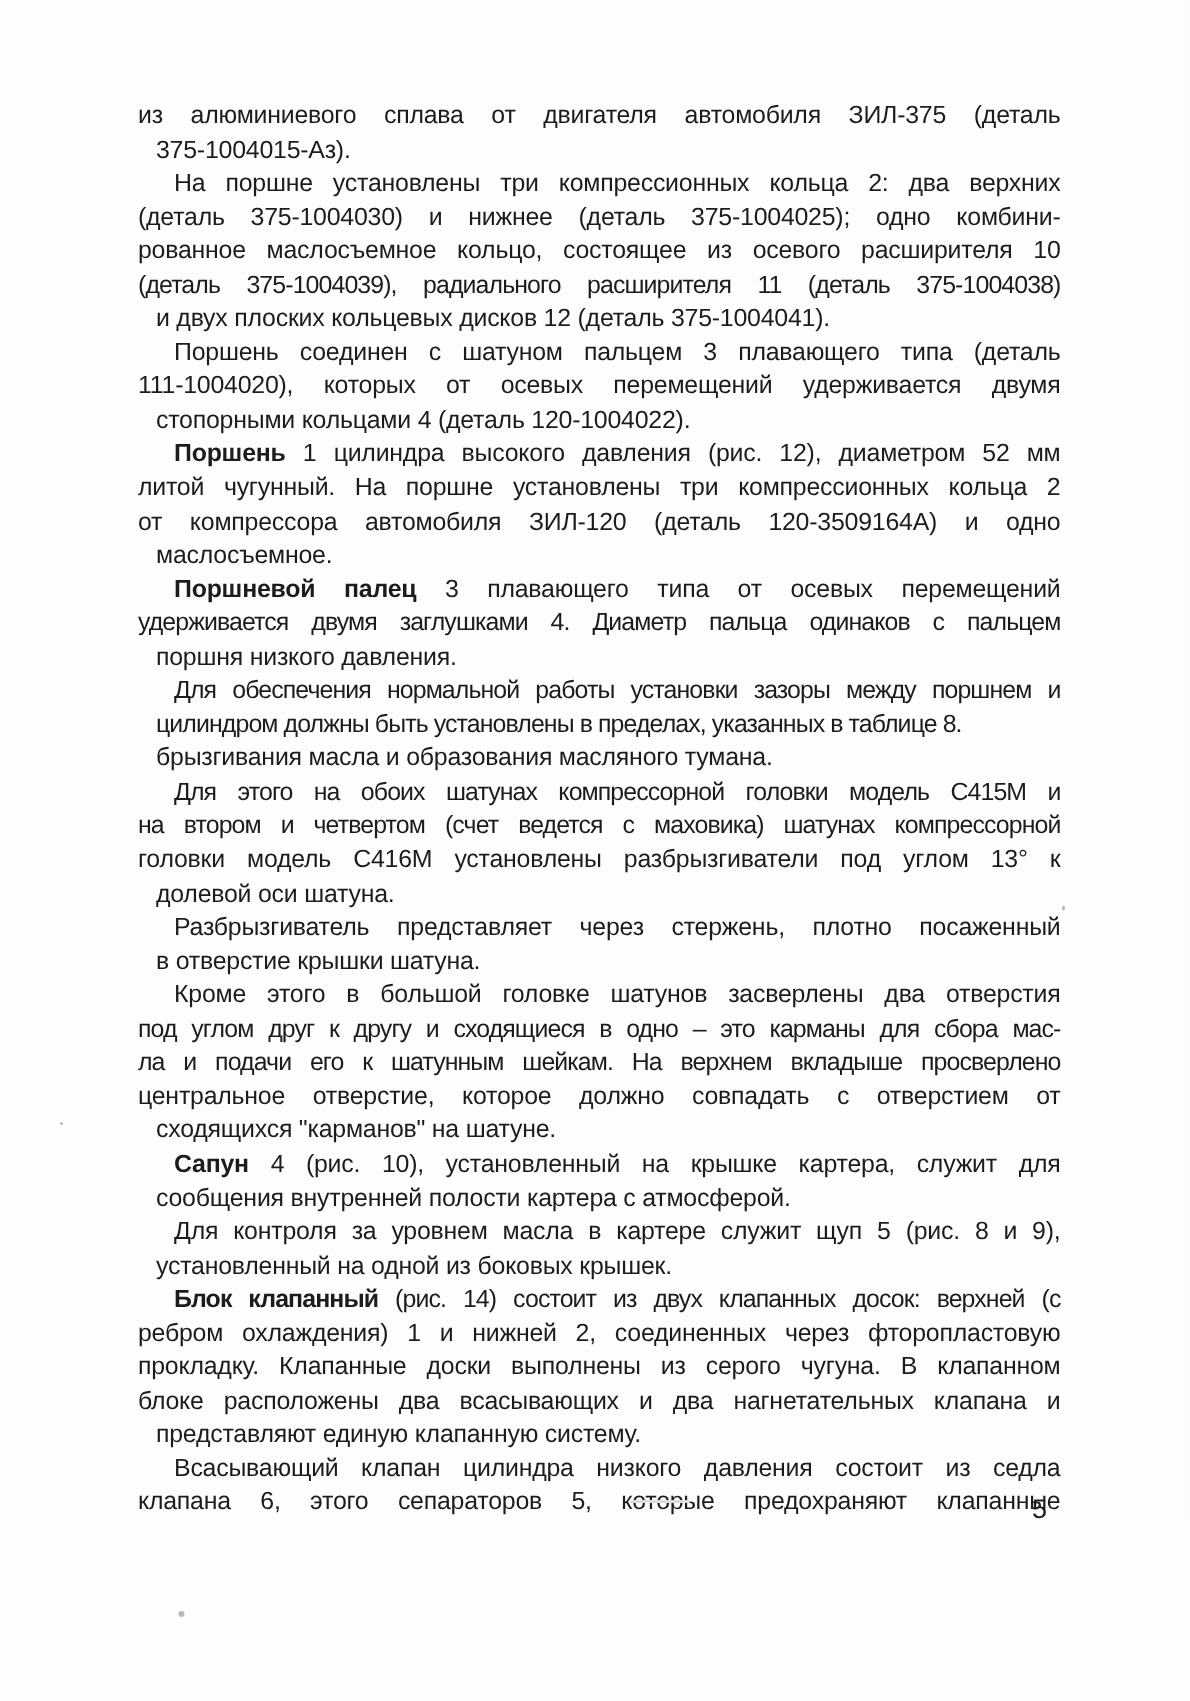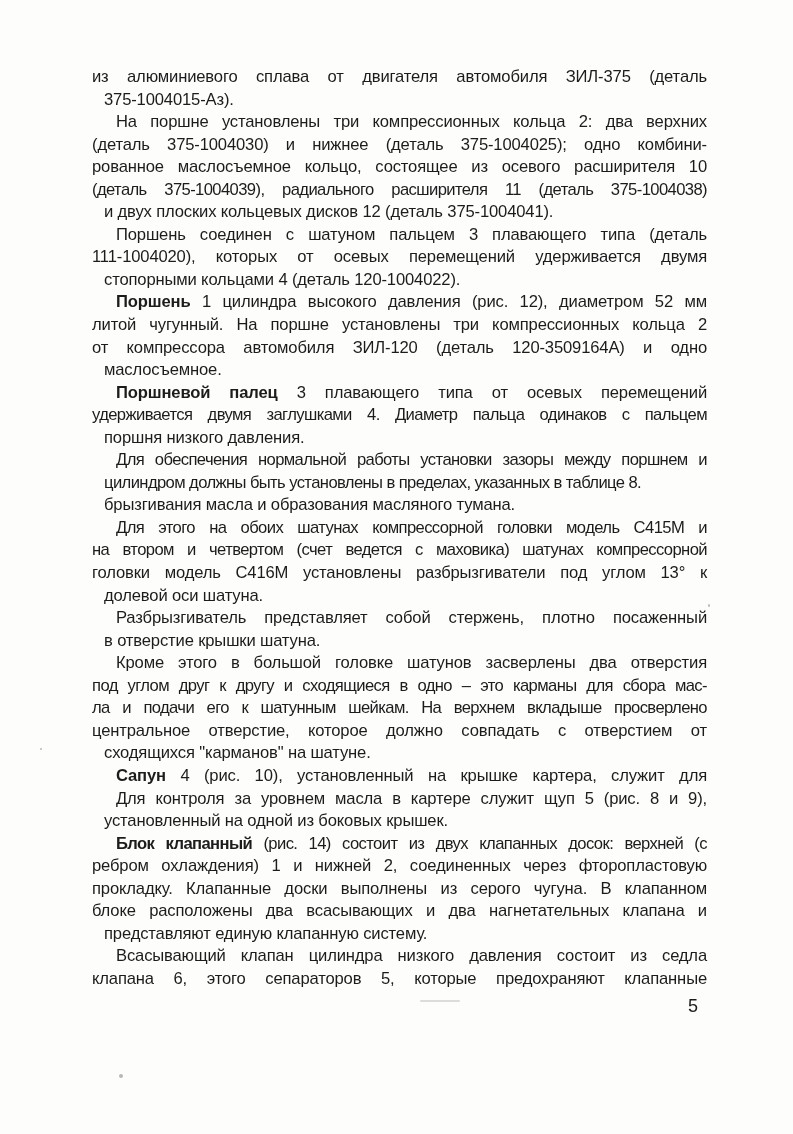--- a/index.html
+++ b/index.html
@@ -113,34 +113,35 @@
     </div>
 
     <div>
       <div class="line indent condensed">Для этого на обоих шатунах компрессорной головки  модель С415М и</div>
       <div class="line condensed">на втором и четвертом (счет ведется с маховика) шатунах компрессорной</div>
       <div class="line">головки модель С416М установлены разбрызгиватели под углом 13° к</div>
       <div class="line last">долевой оси шатуна.</div>
     </div>
 
     <div>
-      <div class="line indent">Разбрызгиватель представляет собой стержень, плотно посаженный</div>
+      <div class="line indent">Разбрызгиватель представляет через стержень, плотно посаженный</div>
       <div class="line last">в отверстие крышки шатуна.</div>
     </div>
 
     <div>
       <div class="line indent">Кроме этого в большой головке шатунов засверлены два отверстия</div>
       <div class="line condensed">под углом друг к другу и сходящиеся в одно – это карманы для сбора мас-</div>
       <div class="line condensed">ла и подачи его к шатунным шейкам. На верхнем вкладыше просверлено</div>
       <div class="line">центральное отверстие, которое должно совпадать с отверстием от</div>
       <div class="line last">сходящихся "карманов" на шатуне.</div>
     </div>
 
     <div>
       <div class="line indent"><span class="bold">Сапун</span><span> 4 (рис. 10), установленный на крышке картера, служит для</span></div>
+      <div class="line last">сообщения внутренней полости картера с атмосферой.</div>
     </div>
 
     <div>
       <div class="line indent">Для контроля за уровнем масла в картере служит щуп 5 (рис. 8 и 9),</div>
       <div class="line last">установленный на одной из боковых крышек.</div>
     </div>
 
     <div>
       <div class="line indent condensed"><span class="bold">Блок клапанный</span><span> (рис. 14) состоит из двух клапанных досок: верхней (с</span></div>
       <div class="line">ребром охлаждения) 1 и нижней 2, соединенных через фторопластовую</div>

